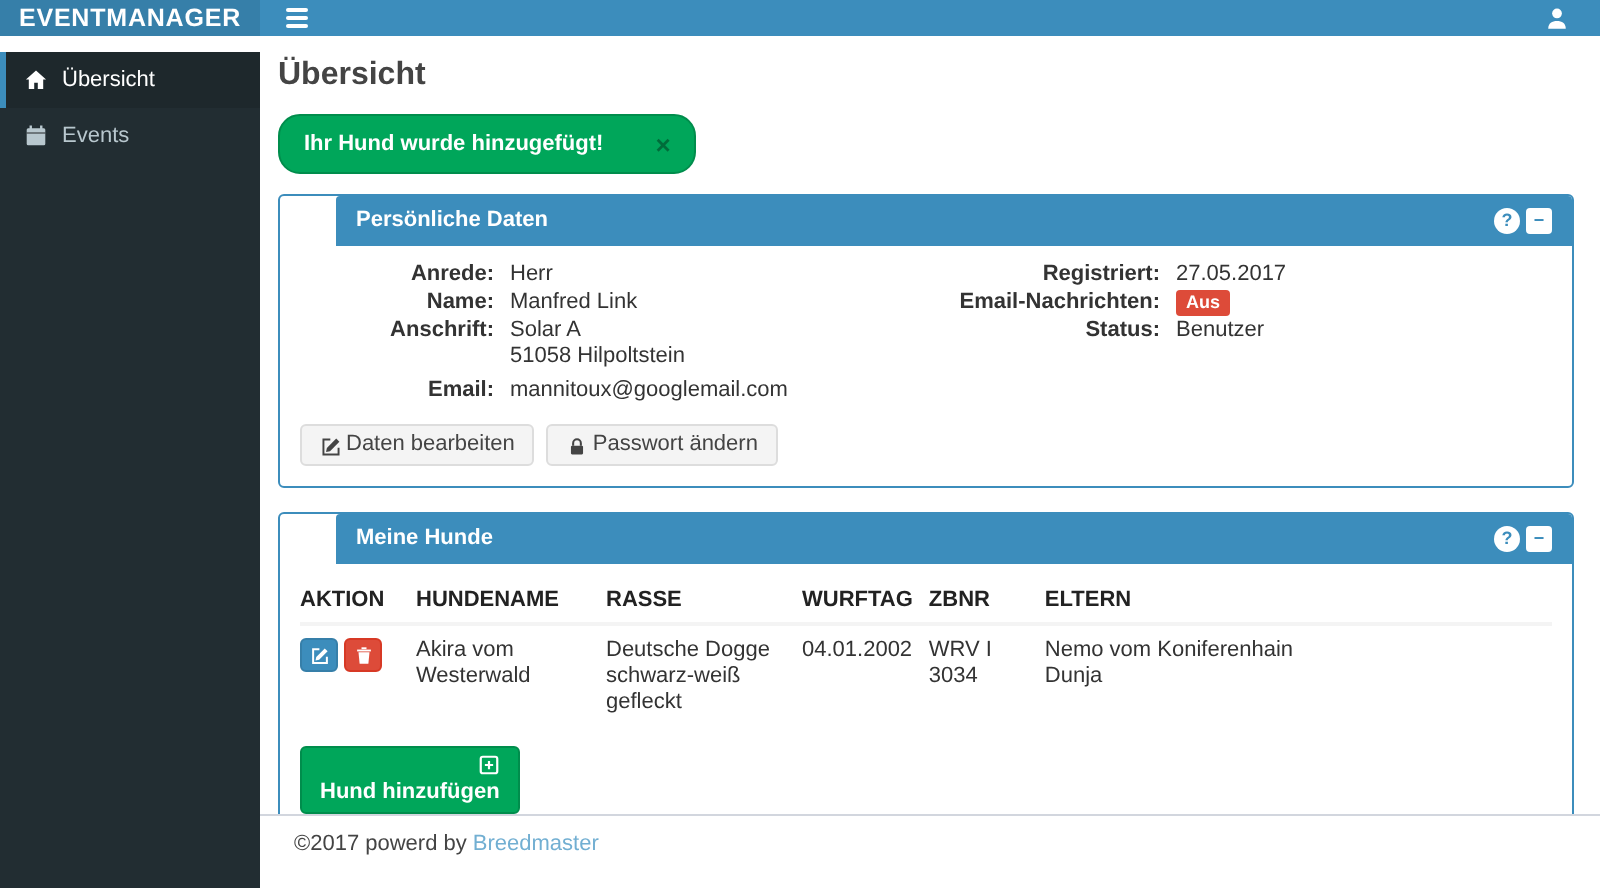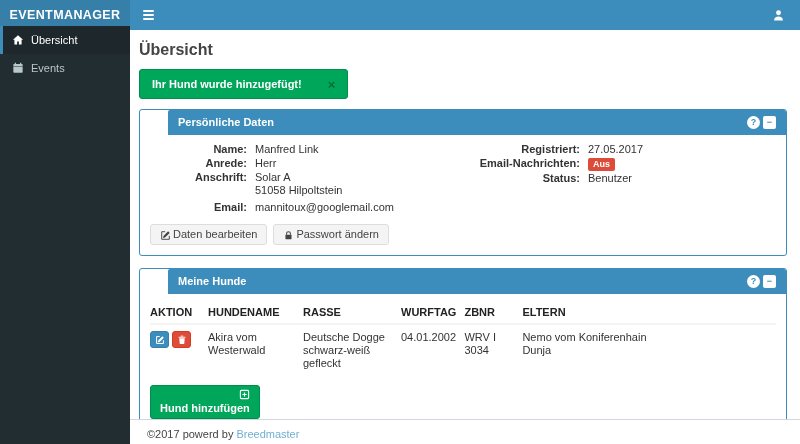--- a/index.html
+++ b/index.html
@@ -6,21 +6,21 @@
   html, body { width: 800px; height: 444px; overflow: hidden; }
   body {
     font-family: "Liberation Sans", sans-serif;
     font-size: 11px;
     color: #333;
     background: #fff;
   }
   .app { width: 800px; height: 444px; position: relative; }
 
   
-  .topbar { display: flex; height: 30px; }
+  .topbar { display: flex; height: 18px; }
   .logo {
     width: 130px; background: #367fa9; color: #fff;
     display: flex; align-items: center; justify-content: center;
     font-weight: bold; font-size: 12.5px; letter-spacing: .4px; cursor: pointer;
   }
   .navbar { flex: 1; background: #3c8dbc; display: flex; align-items: center; justify-content: space-between; }
   .nav-btn { background: none; border: none; cursor: pointer; height: 26px; display: flex; align-items: center; }
   .hamburger { padding: 0 13px; }
   .hamburger .bars { display: inline-flex; flex-direction: column; gap: 2px; }
   .hamburger .bars i { display: block; width: 11px; height: 2px; background: #fff; border-radius: 1px; }
@@ -40,21 +40,21 @@
   .side-item svg { flex-shrink: 0; }
 
   
   .main { margin-left: 130px; height: 418px; display: flex; flex-direction: column; background: #fff; }
   .content { flex: 1; padding: 8px 13px 0 9px; overflow: hidden; }
   .page-title { font-size: 16px; font-weight: bold; color: #444; margin: 3px 0 10px; }
 
   
   .alert {
     display: inline-flex; align-items: center;
-    background: #00a65a; border: 1px solid #008d4c; border-radius: 3px;
+    background: #00a65a; border: 1px solid #008d4c; border-radius: 11px;
     color: #fff; font-weight: bold; padding: 8px 12px; margin-bottom: 10px;
   }
   .alert-close {
     background: none; border: none; color: rgba(0,0,0,.35);
     font-weight: bold; font-size: 13px; line-height: 11px;
     margin-left: 26px; cursor: pointer; padding: 0;
   }
 
   
   .panel { border: 1px solid #3c8dbc; border-radius: 3px; margin-bottom: 12px; background: #fff; }
@@ -178,26 +178,26 @@
           <span class="panel-title">Persönliche Daten</span>
           <span class="panel-tools">
             <button class="tool round">?</button>
             <button class="tool square">−</button>
           </span>
         </div>
         <div class="panel-body">
           <div class="cols">
             <div class="col col-left">
               <div class="frow">
+                <span class="flabel">Anrede:</span>
+                <span class="fvalue">Herr</span>
+              </div>
+              <div class="frow">
                 <span class="flabel">Name:</span>
                 <span class="fvalue">Manfred Link</span>
-              </div>
-              <div class="frow">
-                <span class="flabel">Anrede:</span>
-                <span class="fvalue">Herr</span>
               </div>
               <div class="frow spaced">
                 <span class="flabel">Anschrift:</span>
                 <span class="fvalue">
                   <span style="display:block">Solar A</span>
                   <span style="display:block">51058 Hilpoltstein</span>
                 </span>
               </div>
               <div class="frow">
                 <span class="flabel">Email:</span>

